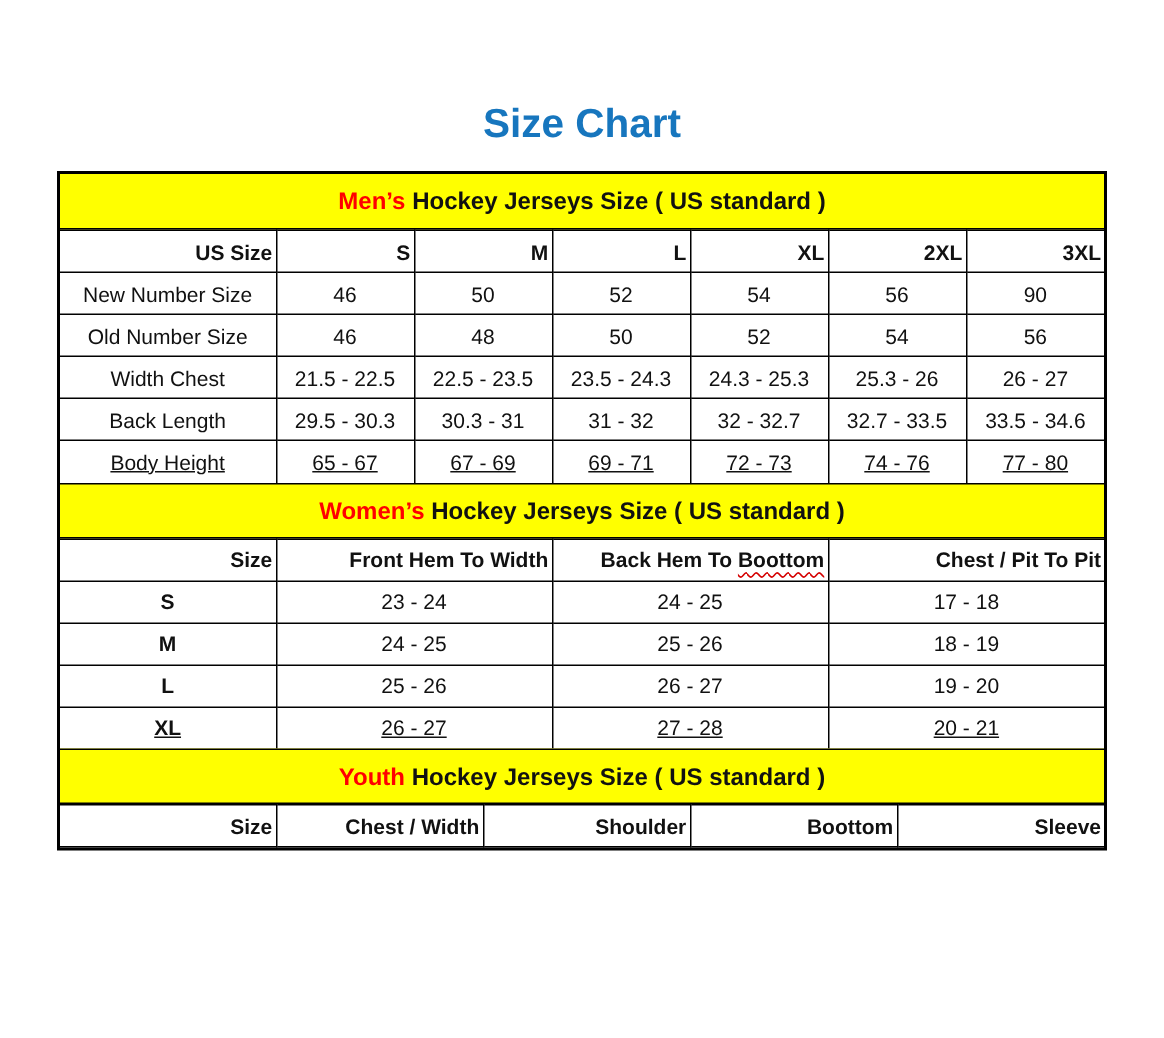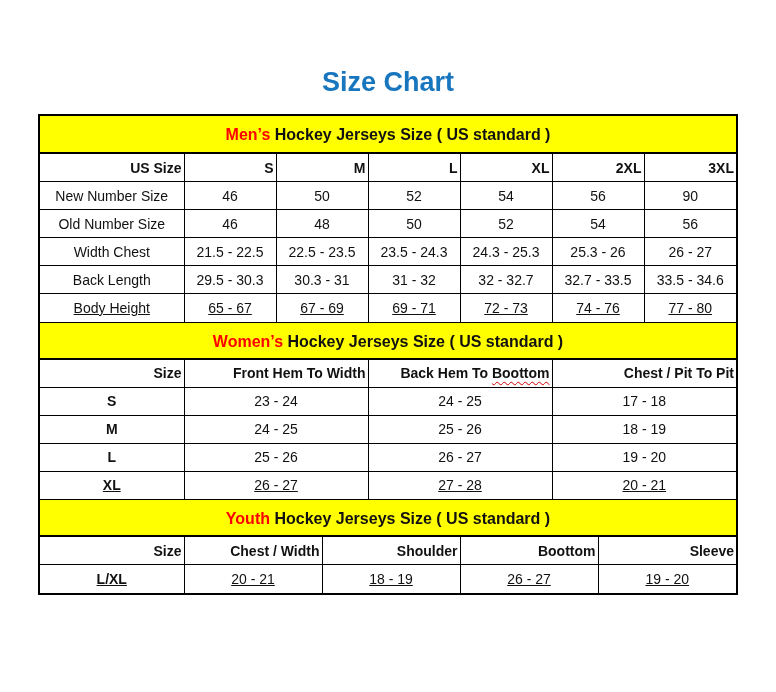--- a/index.html
+++ b/index.html
@@ -215,24 +215,17 @@
         <thead>
           <tr>
             <th>Size</th>
             <th>Chest / Width</th>
             <th>Shoulder</th>
             <th>Boottom</th>
             <th>Sleeve</th>
           </tr>
         </thead>
         <tbody>
-          <tr>
-            <td class="label bold">L/XL</td>
-            <td>20 - 21</td>
-            <td>18 - 19</td>
-            <td>26 - 27</td>
-            <td>19 - 20</td>
-          </tr>
         </tbody>
       </table>
   </div>
 
 </div>
 
 </body></html>

